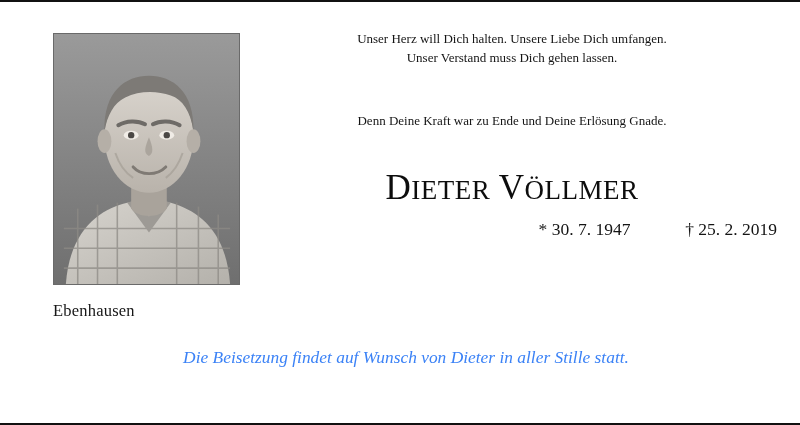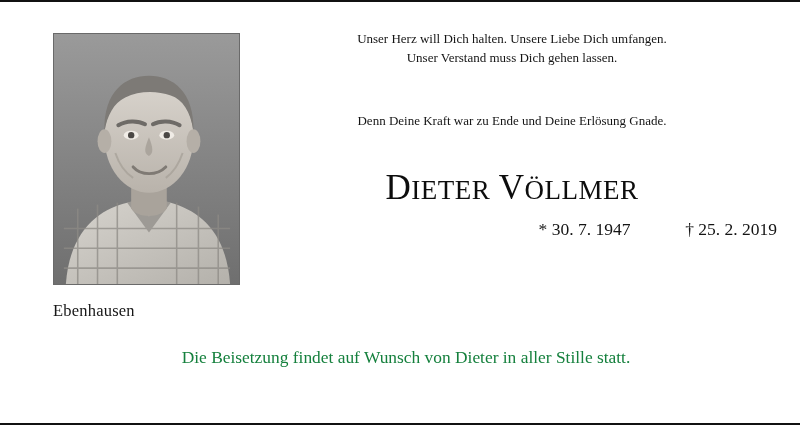--- a/index.html
+++ b/index.html
@@ -108,21 +108,22 @@
 
   
   .footer {
     position: absolute;
     left: 12px;
     right: 0;
     top: 342px;
     text-align: center;
     font-size: 17.4px;
     line-height: 1.5;
-    color: #15803d;
+    color: #3b82f6;
+    font-style: italic;
   }
   .footer .f1 { margin-bottom: 17px; }
   .footer div { white-space: nowrap; }
 </style>
 </head>
 <body>
 
 <div class="obituary">
 
   <div class="portrait-block">

